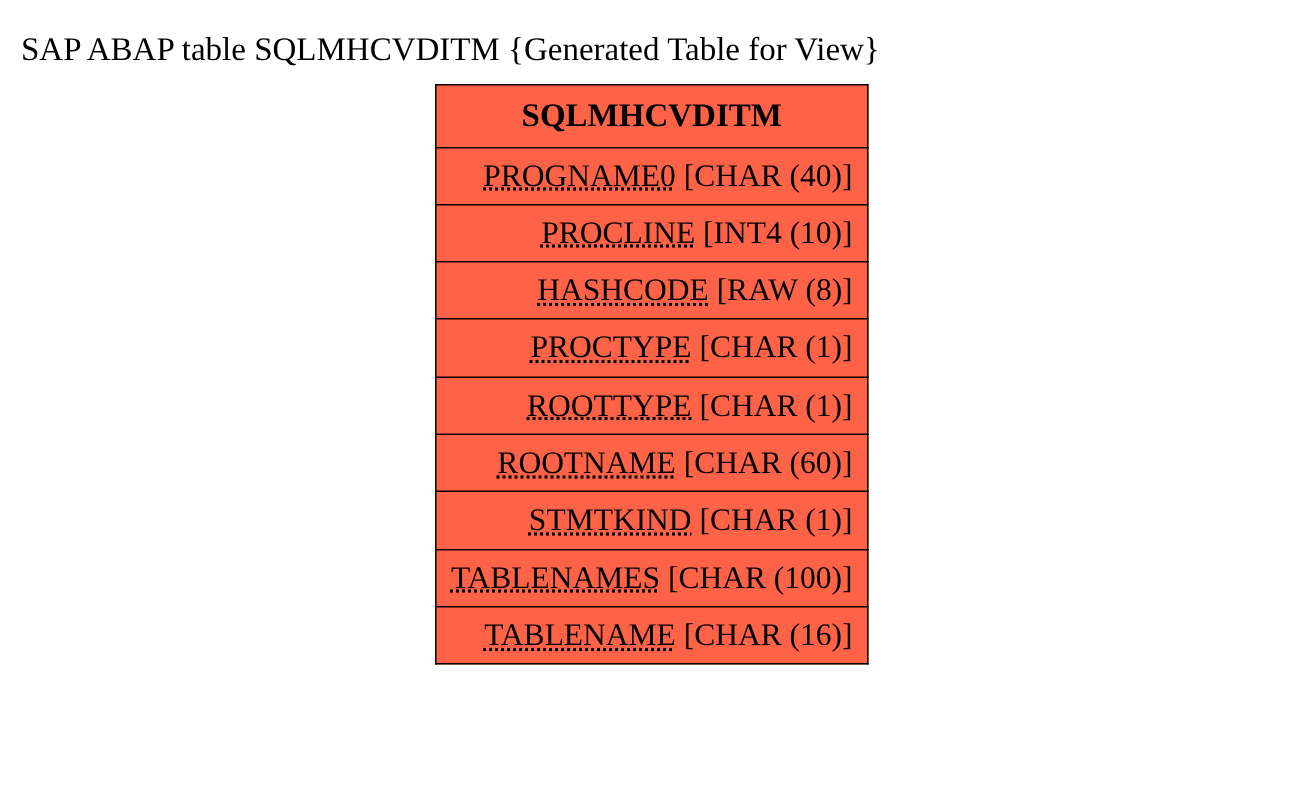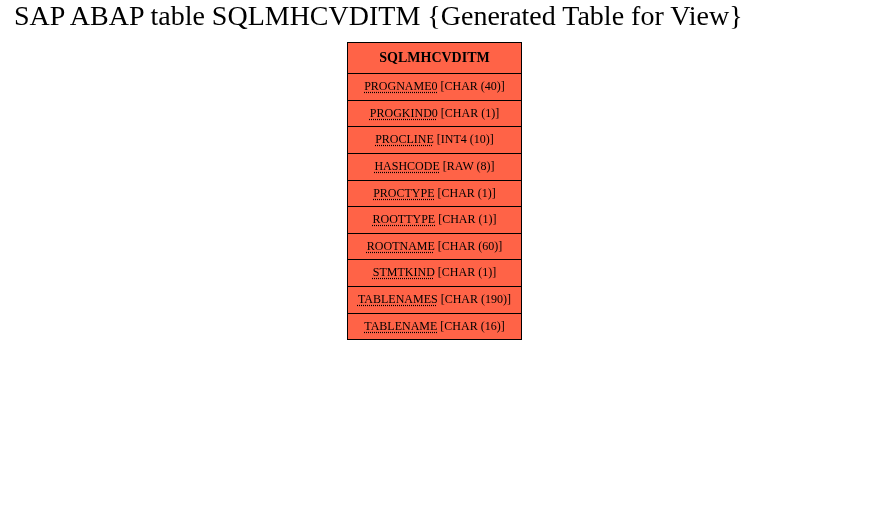--- a/index.html
+++ b/index.html
@@ -4,44 +4,44 @@
 <style>
   html, body {
     margin: 0;
     padding: 0;
     width: 869px;
     height: 532px;
     background: #ffffff;
     font-family: "Times New Roman", Times, serif;
   }
   .title {
-    font-size: 28px;
-    padding: 0 0 10px 14px;
+    font-size: 22px;
+    padding: 20px 0 10px 14px;
     color: #000;
   }
   .table-wrap {
     display: flex;
     justify-content: center;
   }
   .tbl {
     border-collapse: collapse;
     background: #ff6347;
   }
   .tbl th, .tbl td {
     border: 1px solid #000;
     padding: 5px 10px 5px 10px;
-    text-align: center;
-    font-size: 12px;
+    text-align: right;
+    font-size: 21px;
     line-height: 1.3;
     white-space: nowrap;
   }
   .tbl th {
     text-align: center;
     font-weight: bold;
-    font-size: 14px;
+    font-size: 22px;
     padding: 6px 26px;
   }
   .field {
     text-decoration: underline dotted;
     text-underline-offset: 2px;
   }
 </style>
 </head>
 <body>
 
@@ -52,41 +52,38 @@
     <thead>
       <tr>
         <th>SQLMHCVDITM</th>
       </tr>
     </thead>
     <tbody id="tbody">
     <tr>
           <td><span class="field">PROGNAME0</span><span> [CHAR (40)]</span></td>
         </tr>
         <tr>
-          <td><span class="field">PROGKIND0</span><span> [CHAR (1)]</span></td>
-        </tr>
-        <tr>
           <td><span class="field">PROCLINE</span><span> [INT4 (10)]</span></td>
         </tr>
         <tr>
           <td><span class="field">HASHCODE</span><span> [RAW (8)]</span></td>
         </tr>
         <tr>
           <td><span class="field">PROCTYPE</span><span> [CHAR (1)]</span></td>
         </tr>
         <tr>
           <td><span class="field">ROOTTYPE</span><span> [CHAR (1)]</span></td>
         </tr>
         <tr>
           <td><span class="field">ROOTNAME</span><span> [CHAR (60)]</span></td>
         </tr>
         <tr>
           <td><span class="field">STMTKIND</span><span> [CHAR (1)]</span></td>
         </tr>
         <tr>
-          <td><span class="field">TABLENAMES</span><span> [CHAR (190)]</span></td>
+          <td><span class="field">TABLENAMES</span><span> [CHAR (100)]</span></td>
         </tr>
         <tr>
           <td><span class="field">TABLENAME</span><span> [CHAR (16)]</span></td>
         </tr>
       </tbody>
   </table>
 </div>
 
 </body></html>

